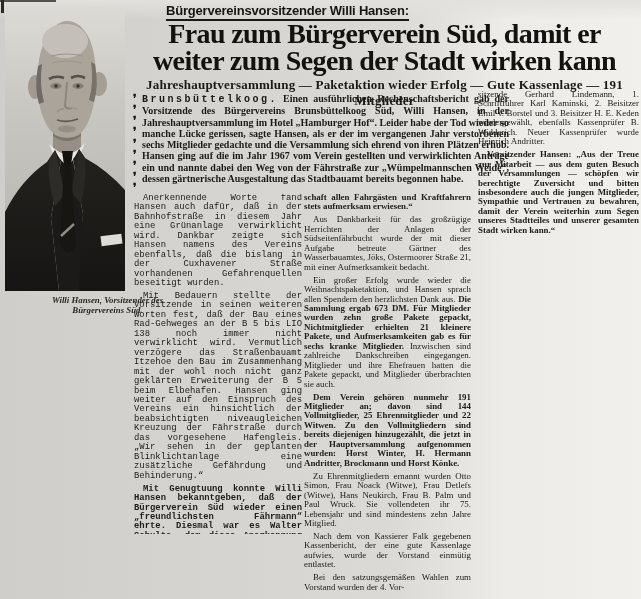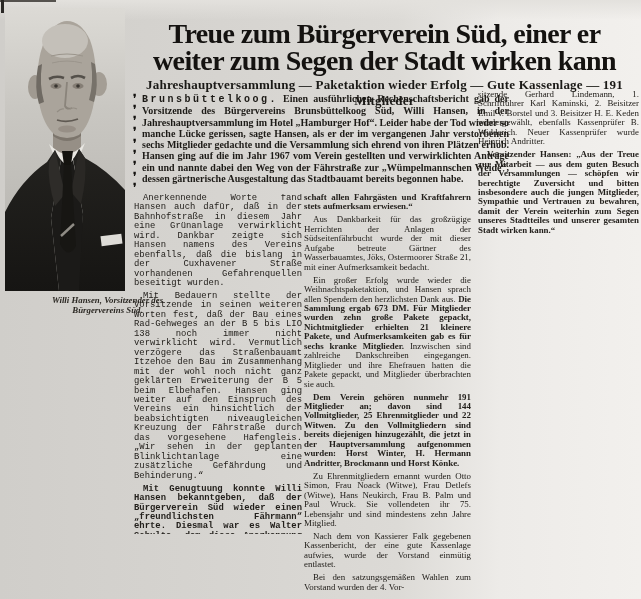--- a/index.html
+++ b/index.html
@@ -100,23 +100,24 @@
 
     <path d="M57,143 L68,143 L66,157 L59,157 Z" fill="#14130f"></path>
     <path d="M59,157 L66,157 L71,238 Q63,252 55,236 Z" fill="#171613"></path>
     <path d="M56,228 L69,216" stroke="#8f8c85" stroke-width="2.4"></path>
 
     <rect x="96" y="227" width="21" height="10" fill="#dedcd7" transform="rotate(-7 106 232)"></rect>
   </svg>
 
   <div id="caption">Willi Hansen, Vorsitzender des Bürgervereins Süd.</div>
 
+  <div id="kicker">Bürgervereinsvorsitzender Willi Hansen:</div>
 
   <h1 id="headline" style="margin:0;">
-    <span>Treue zum Bürgerverein Süd, einer er</span><br>
+    <span>Frau zum Bürgerverein Süd, damit er</span><br>
     <span>weiter zum Segen der Stadt wirken kann</span>
   </h1>
 
   <div id="subhead">Jahreshauptversammlung — Paketaktion wieder Erfolg — Gute Kassenlage — 191 Mitglieder</div>
 
   <div id="lead">
     <div class="marks">
         <span>❜</span>
         <span>❜</span>
         <span>❜</span>

